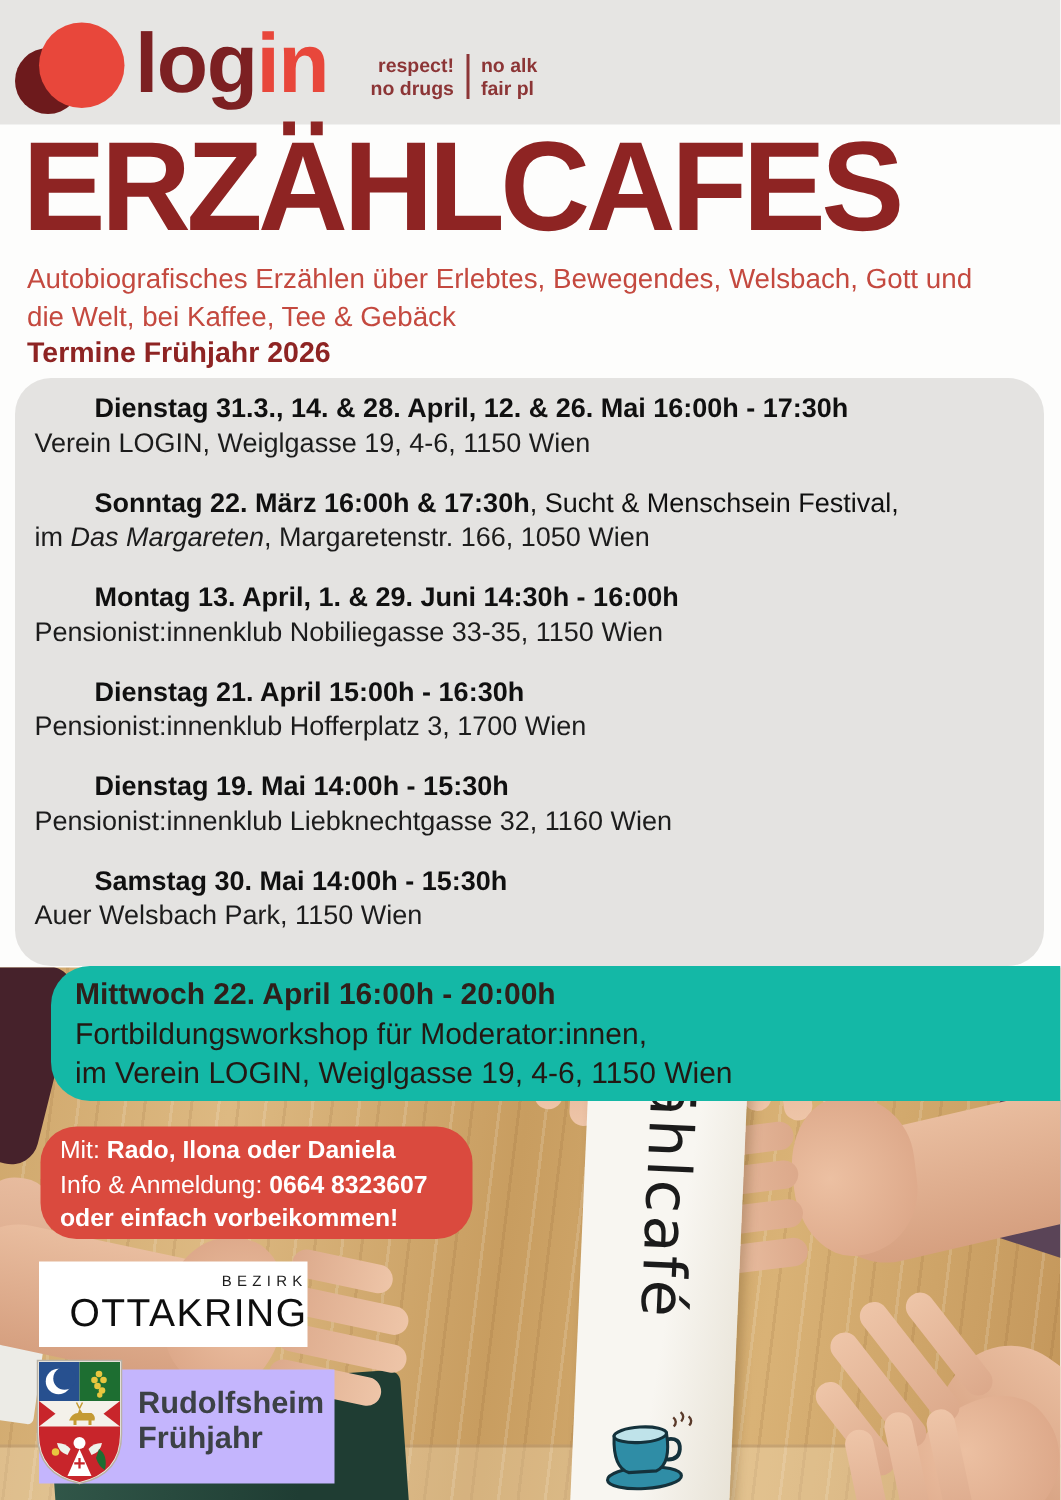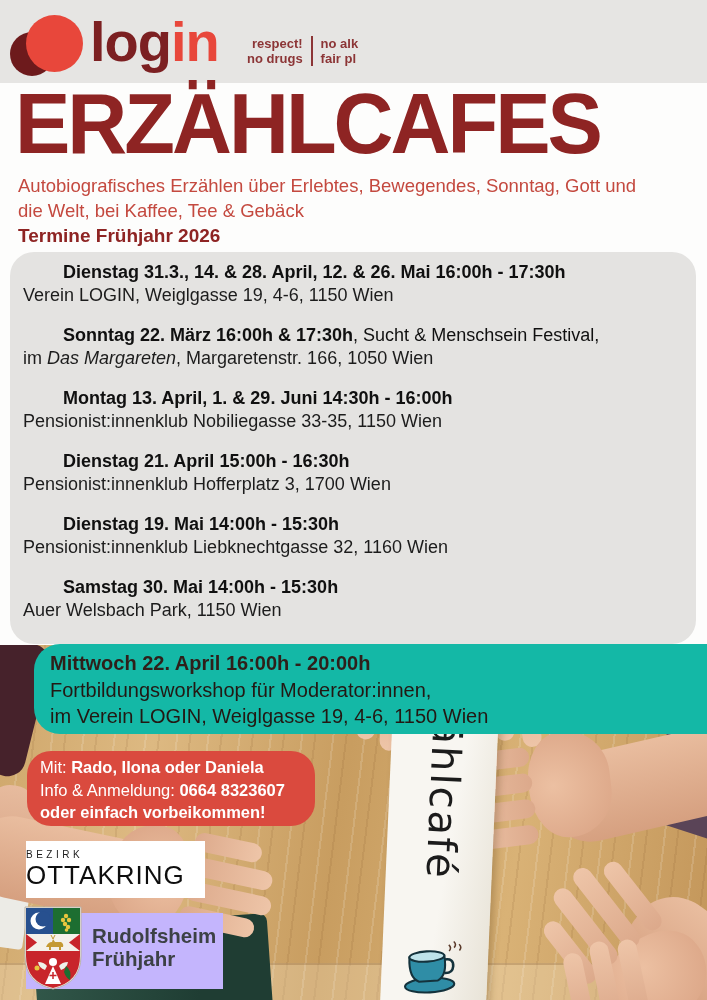--- a/index.html
+++ b/index.html
@@ -48,21 +48,21 @@
     font-family:"DejaVu Sans", sans-serif;font-size:40px;letter-spacing:2px;color:#1b1b1b;}
   .cup{position:absolute;left:14px;bottom:8px;width:72px;height:56px;transform:rotate(-6deg);}
   
   .workshop{position:absolute;left:34px;top:644px;width:673px;height:90px;box-sizing:border-box;z-index:10;
     background:#14b8a6;border-radius:26px 0 0 26px;padding:6px 0 0 16px;}
   .w1{font-size:20px;font-weight:bold;color:#2f1f1a;line-height:27px;}
   .w2{font-size:20px;color:#231813;line-height:26px;}
   .contact{position:absolute;left:27px;top:751px;width:288px;height:75px;box-sizing:border-box;z-index:10;
     background:#da4a3e;border-radius:24px;color:#ffffff;padding:5px 0 0 13px;font-size:16.5px;line-height:22.5px;}
   .contact b{font-weight:bold;}
-  .ottakring{position:absolute;left:26px;top:841px;width:179px;height:57px;background:#ffffff;z-index:10;text-align:left;}
+  .ottakring{position:absolute;left:26px;top:841px;width:179px;height:57px;background:#ffffff;z-index:10;text-align:right;}
   .ok-kicker{padding-top:8px;font-size:10px;letter-spacing:3.5px;color:#1c1c1c;}
   .ok-name{font-size:26px;letter-spacing:1px;color:#0e0e0e;line-height:30px;}
   .rudolf{position:absolute;left:26px;top:913px;width:197px;height:76px;background:#c4b5fd;z-index:10;}
   .rd-text{position:absolute;left:66px;top:11px;font-weight:bold;font-size:20.5px;line-height:23px;color:#3c4145;}
   .shield{position:absolute;left:24px;top:906px;width:58px;height:84px;z-index:11;}
 </style>
 </head>
 <body>
 
 <div class="band">
@@ -75,21 +75,21 @@
       <div>no drugs</div>
     </div>
     <div class="sl-right">
       <div>no alk</div>
       <div>fair pl</div>
     </div>
   </div>
 </div>
 
 <h1 class="title">ERZÄHLCAFES</h1>
-<p class="subtitle"><span>Autobiografisches Erzählen über Erlebtes, Bewegendes, Sonntag, Gott und</span><br><span>die Welt, bei Kaffee, Tee &amp; Gebäck</span></p>
+<p class="subtitle"><span>Autobiografisches Erzählen über Erlebtes, Bewegendes, Welsbach, Gott und</span><br><span>die Welt, bei Kaffee, Tee &amp; Gebäck</span></p>
 <p class="season">Termine Frühjahr 2026</p>
 
 <div class="events">
   <div class="event">
     <div class="when"><b>Dienstag 31.3., 14. &amp; 28. April, 12. &amp; 26. Mai 16:00h - 17:30h</b><span></span></div>
     <div class="where"><span>Verein LOGIN, Weiglgasse 19, 4-6, 1150 Wien</span><i></i><span></span></div>
   </div>
   <div class="event">
     <div class="when"><b>Sonntag 22. März 16:00h &amp; 17:30h</b><span>, Sucht &amp; Menschsein Festival,</span></div>
     <div class="where"><span>im </span><i>Das Margareten</i><span>, Margaretenstr. 166, 1050 Wien</span></div>

